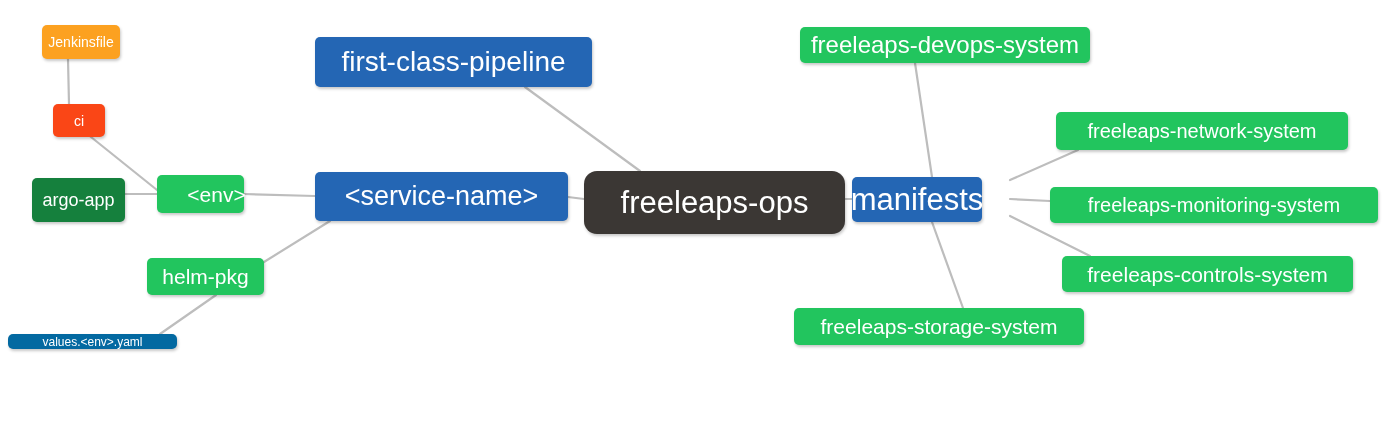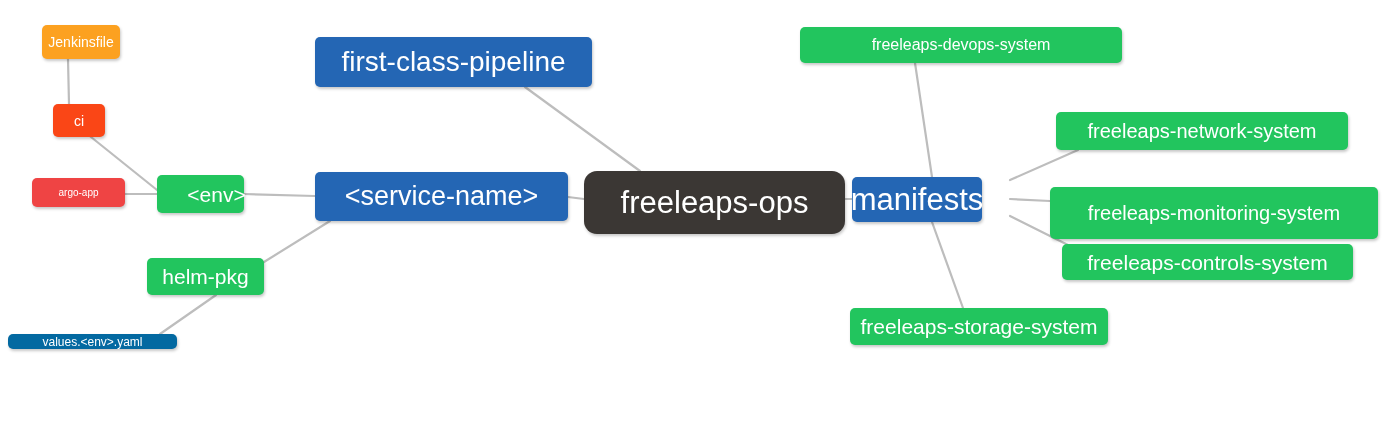--- a/index.html
+++ b/index.html
@@ -61,27 +61,27 @@
       <line x1="845" y1="199" x2="852" y2="199" stroke="#bdbdbd" stroke-width="2.2" stroke-linecap="round"></line>
       <line x1="932" y1="177" x2="915" y2="63" stroke="#bdbdbd" stroke-width="2.2" stroke-linecap="round"></line>
       <line x1="1010" y1="180" x2="1078" y2="150" stroke="#bdbdbd" stroke-width="2.2" stroke-linecap="round"></line>
       <line x1="1010" y1="199" x2="1050" y2="201" stroke="#bdbdbd" stroke-width="2.2" stroke-linecap="round"></line>
       <line x1="1010" y1="216" x2="1090" y2="256" stroke="#bdbdbd" stroke-width="2.2" stroke-linecap="round"></line>
       <line x1="932" y1="222" x2="963" y2="308" stroke="#bdbdbd" stroke-width="2.2" stroke-linecap="round"></line>
     </svg>
   <div id="nodes">
       <div class="node" style="left: 18px; top: 25px; width: 78px; height: 34px; background: rgb(252, 161, 32); font-size: 14px; margin-left: 24px;">Jenkinsfile</div>
       <div class="node" style="left: 53px; top: 104px; width: 52px; height: 33px; background: rgb(250, 70, 22); font-size: 14px;">ci</div>
-      <div class="node" style="left: 32px; top: 178px; width: 93px; height: 29px; background: #ef4444; font-size: 10px;">argo-app</div>
+      <div class="node" style="left: 32px; top: 178px; width: 93px; height: 44px; background: #15803d; font-size: 18px;">argo-app</div>
       <div class="node" style="left: 157px; top: 175px; width: 87px; height: 38px; background: rgb(34, 197, 94); font-size: 21px; padding-left: 32px;">&lt;env&gt;</div>
       <div class="node" style="left: 147px; top: 258px; width: 117px; height: 37px; background: rgb(34, 197, 94); font-size: 21px;">helm-pkg</div>
       <div class="node" style="left: 8px; top: 334px; width: 169px; height: 15px; background: #0369a1; font-size: 12px;">values.&lt;env&gt;.yaml</div>
       <div class="node" style="left: 315px; top: 37px; width: 277px; height: 50px; background: rgb(36, 102, 180); font-size: 28px;">first-class-pipeline</div>
       <div class="node" style="left: 315px; top: 172px; width: 253px; height: 49px; background: rgb(36, 102, 180); font-size: 27px;">&lt;service-name&gt;</div>
       <div class="node root" style="left: 584px; top: 171px; width: 261px; height: 63px; background: rgb(59, 55, 52); font-size: 31px;">freeleaps-ops</div>
       <div class="node" style="left: 852px; top: 177px; width: 130px; height: 45px; background: rgb(36, 102, 180); font-size: 31px;">manifests</div>
-      <div class="node" style="left: 800px; top: 27px; width: 322px; height: 36px; background: rgb(34, 197, 94); font-size: 16px;">freeleaps-devops-system</div>
+      <div class="node" style="left: 800px; top: 27px; width: 290px; height: 36px; background: rgb(34, 197, 94); font-size: 24px;">freeleaps-devops-system</div>
       <div class="node" style="left: 1056px; top: 112px; width: 292px; height: 38px; background: rgb(34, 197, 94); font-size: 20px;">freeleaps-network-system</div>
-      <div class="node" style="left: 1050px; top: 187px; width: 328px; height: 52px; background: rgb(34, 197, 94); font-size: 20px; text-align: center;">freeleaps-monitoring-system</div>
-      <div class="node" style="left: 1062px; top: 244px; width: 291px; height: 36px; background: rgb(34, 197, 94); font-size: 21px;">freeleaps-controls-system</div>
-      <div class="node" style="left: 850px; top: 308px; width: 258px; height: 37px; background: rgb(34, 197, 94); font-size: 21px;">freeleaps-storage-system</div>
+      <div class="node" style="left: 1050px; top: 187px; width: 328px; height: 36px; background: rgb(34, 197, 94); font-size: 20px; text-align: center;">freeleaps-monitoring-system</div>
+      <div class="node" style="left: 1062px; top: 256px; width: 291px; height: 36px; background: rgb(34, 197, 94); font-size: 21px;">freeleaps-controls-system</div>
+      <div class="node" style="left: 794px; top: 308px; width: 290px; height: 37px; background: rgb(34, 197, 94); font-size: 21px;">freeleaps-storage-system</div>
     </div>
 </div>
 
 </body></html>

